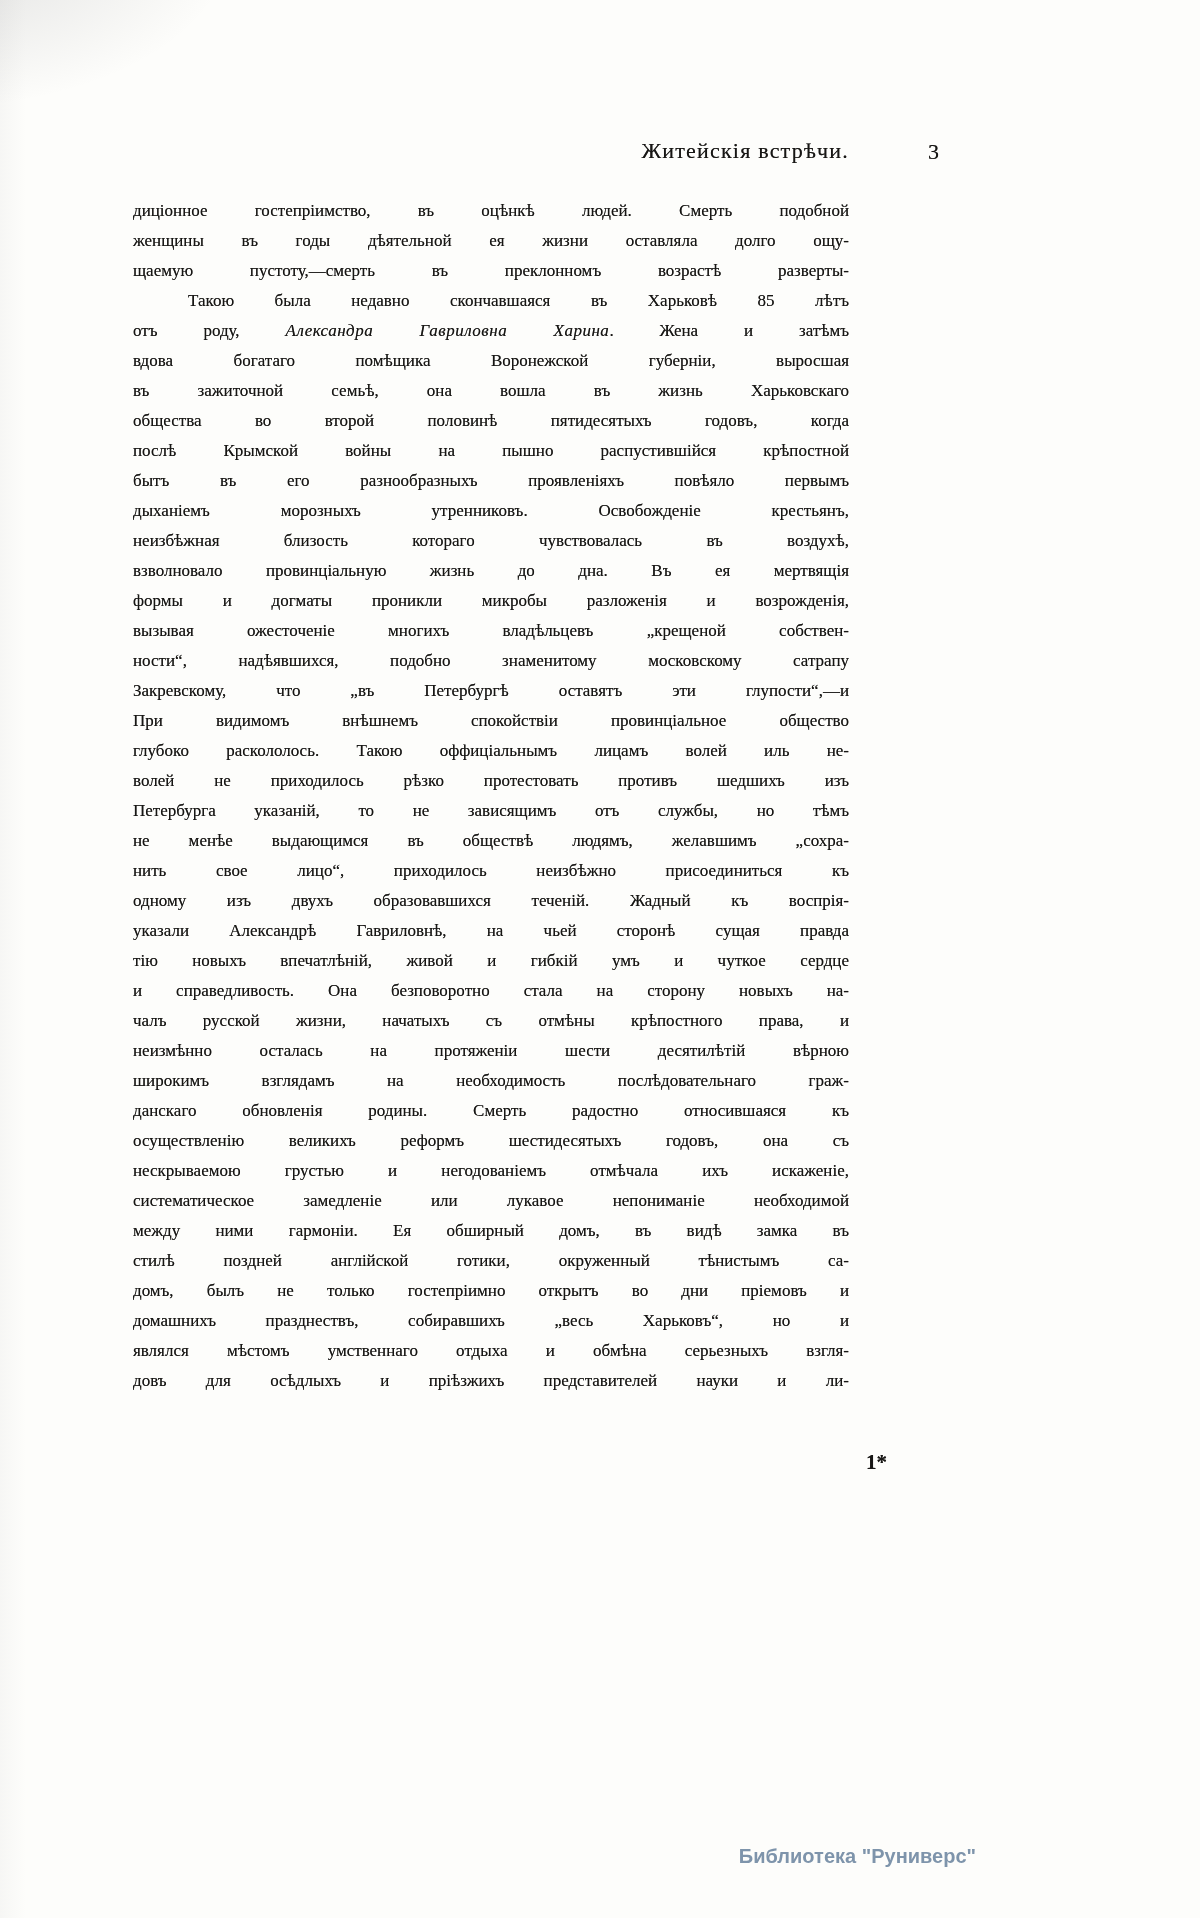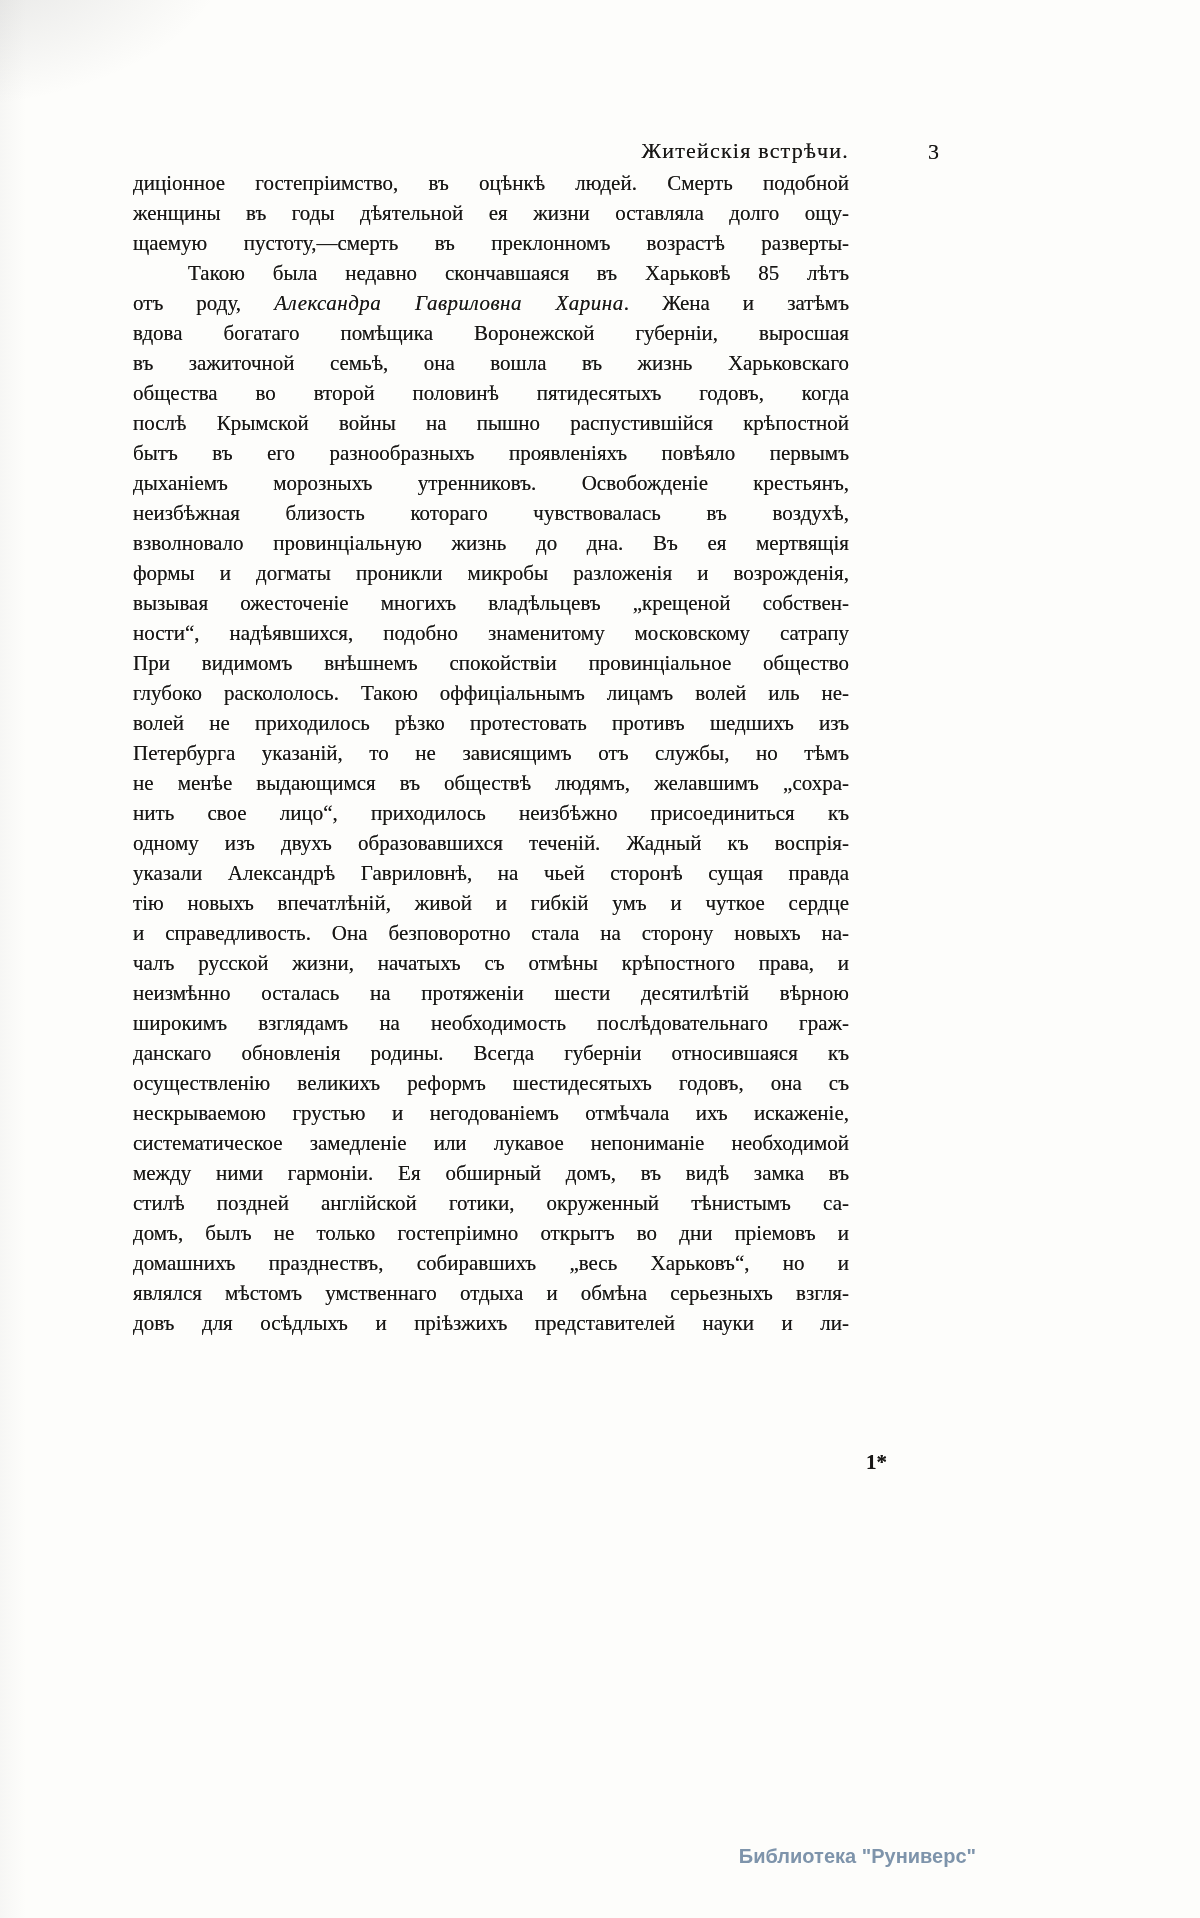--- a/index.html
+++ b/index.html
@@ -44,21 +44,22 @@
 
   .page-number {
     position: absolute;
     left: 928px;
     top: 139px;
     font-size: 22px;
     text-shadow: 0 0 0.5px rgba(23,22,20,0.65);
   }
 
   .text-block {
-    font-size: 21px;
+    margin-top: 28px;
+    font-size: 17px;
     line-height: 30px;
     text-shadow: 0 0 0.5px rgba(23,22,20,0.65);
   }
 
   .line {
     text-align: justify;
     text-align-last: justify;
     -moz-text-align-last: justify;
   }
   .line.last { text-align-last: left; -moz-text-align-last: left; }
@@ -107,34 +108,35 @@
           <div class="line">въ зажиточной семьѣ, она вошла въ жизнь Харьковскаго</div>
           <div class="line">общества во второй половинѣ пятидесятыхъ годовъ, когда</div>
           <div class="line">послѣ Крымской войны на пышно распустившійся крѣпостной</div>
           <div class="line">бытъ въ его разнообразныхъ проявленіяхъ повѣяло первымъ</div>
           <div class="line">дыханіемъ морозныхъ утренниковъ. Освобожденіе крестьянъ,</div>
           <div class="line">неизбѣжная близость котораго чувствовалась въ воздухѣ,</div>
           <div class="line">взволновало провинціальную жизнь до дна. Въ ея мертвящія</div>
           <div class="line">формы и догматы проникли микробы разложенія и возрожденія,</div>
           <div class="line">вызывая ожесточеніе многихъ владѣльцевъ „крещеной собствен-</div>
           <div class="line">ности“, надѣявшихся, подобно знаменитому московскому сатрапу</div>
+          <div class="line">Закревскому, что „въ Петербургѣ оставятъ эти глупости“,—и</div>
           <div class="line">При видимомъ внѣшнемъ спокойствіи провинціальное общество</div>
           <div class="line">глубоко раскололось. Такою оффиціальнымъ лицамъ волей иль не-</div>
           <div class="line">волей не приходилось рѣзко протестовать противъ шедшихъ изъ</div>
           <div class="line">Петербурга указаній, то не зависящимъ отъ службы, но тѣмъ</div>
           <div class="line">не менѣе выдающимся въ обществѣ людямъ, желавшимъ „сохра-</div>
           <div class="line">нить свое лицо“, приходилось неизбѣжно присоединиться къ</div>
           <div class="line">одному изъ двухъ образовавшихся теченій. Жадный къ воспрія-</div>
           <div class="line">указали Александрѣ Гавриловнѣ, на чьей сторонѣ сущая правда</div>
           <div class="line">тію новыхъ впечатлѣній, живой и гибкій умъ и чуткое сердце</div>
           <div class="line">и справедливость. Она безповоротно стала на сторону новыхъ на-</div>
           <div class="line">чалъ русской жизни, начатыхъ съ отмѣны крѣпостного права, и</div>
           <div class="line">неизмѣнно осталась на протяженіи шести десятилѣтій вѣрною</div>
           <div class="line">широкимъ взглядамъ на необходимость послѣдовательнаго граж-</div>
-          <div class="line">данскаго обновленія родины. Всегда губерніи относившаяся къ</div>
+          <div class="line">данскаго обновленія родины. Смерть радостно относившаяся къ</div>
           <div class="line">осуществленію великихъ реформъ шестидесятыхъ годовъ, она съ</div>
           <div class="line">нескрываемою грустью и негодованіемъ отмѣчала ихъ искаженіе,</div>
           <div class="line">систематическое замедленіе или лукавое непониманіе необходимой</div>
           <div class="line">между ними гармоніи. Ея обширный домъ, въ видѣ замка въ</div>
           <div class="line">стилѣ поздней англійской готики, окруженный тѣнистымъ са-</div>
           <div class="line">домъ, былъ не только гостепріимно открытъ во дни пріемовъ и</div>
           <div class="line">домашнихъ празднествъ, собиравшихъ „весь Харьковъ“, но и</div>
           <div class="line">являлся мѣстомъ умственнаго отдыха и обмѣна серьезныхъ взгля-</div>
           <div class="line">довъ для осѣдлыхъ и пріѣзжихъ представителей науки и ли-</div>
         </div>

